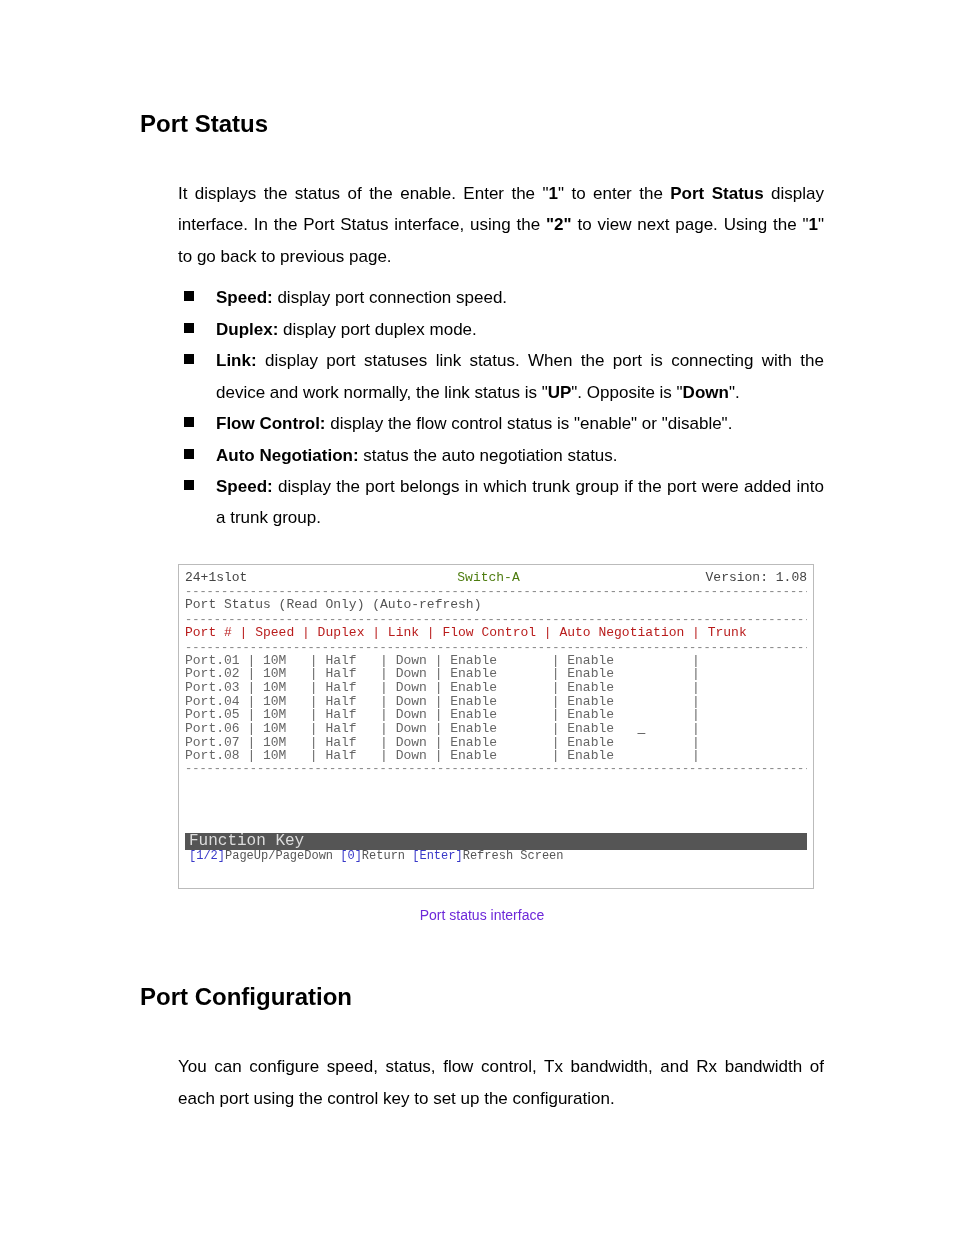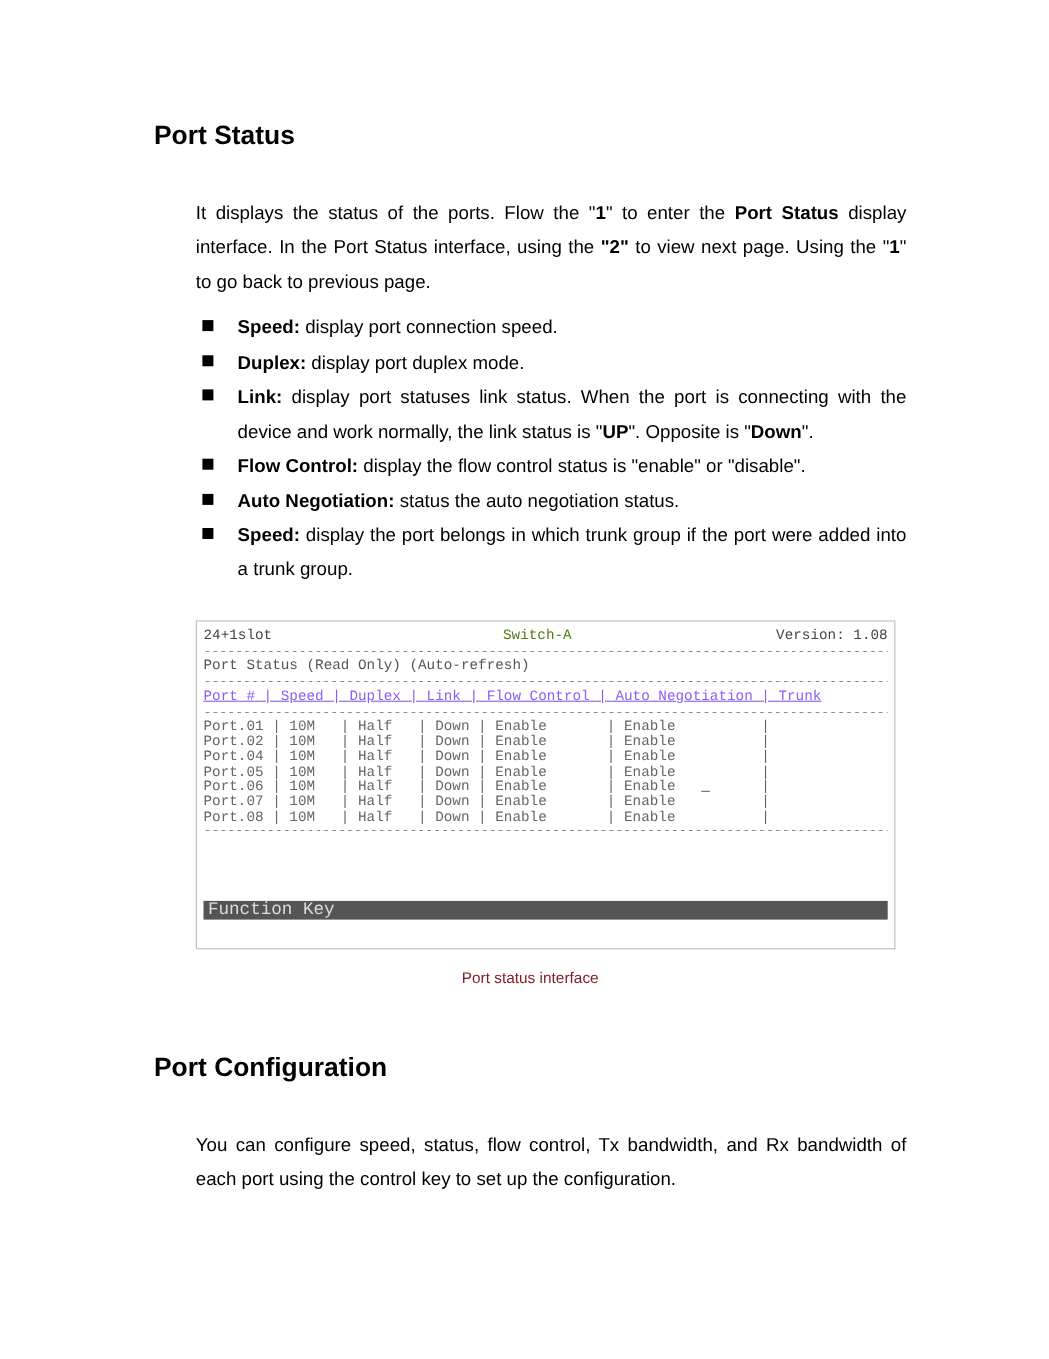--- a/index.html
+++ b/index.html
@@ -75,23 +75,22 @@
     overflow: hidden;
     font-size: 12px;
     height: 10px;
   }
   .term-sub {
     padding: 2px 0;
     color: #555;
   }
   .term-head {
     padding: 2px 0;
-    color: #8b5cf6;
+    color: #b91c1c;
     white-space: pre;
-    text-decoration: underline;
   }
   .term-rows { margin-top: 2px; }
   .term-row {
     white-space: pre;
     color: #666;
   }
   .term-funcbar {
     margin-top: 60px;
     background: #555;
     color: #ddd;
@@ -105,31 +104,31 @@
   }
   .term-funcline .k { color: #3838c8; }
   .cursor {
     font-weight: bold;
     color: #000;
   }
   .caption {
     text-align: center;
     font-size: 14px;
     margin: 18px 0 60px 0;
-    color: #7f1d1d;
+    color: #6d28d9;
   }
   .second-title { margin-top: 10px; }
 </style>
 </head>
 <body>
 
 <h2 class="section-title">Port Status</h2>
 
 <p class="body-text">
-  <span>It displays the status of the ports. Flow the "</span><span class="bold">1</span><span>" to enter the </span><span class="bold">Port Status</span><span> display interface. In the Port Status interface, using the </span><span class="bold">"2"</span><span> to view next page. Using the "</span><span class="bold">1</span><span>" to go back to previous page.</span>
+  <span>It displays the status of the enable. Enter the "</span><span class="bold">1</span><span>" to enter the </span><span class="bold">Port Status</span><span> display interface. In the Port Status interface, using the </span><span class="bold">"2"</span><span> to view next page. Using the "</span><span class="bold">1</span><span>" to go back to previous page.</span>
 </p>
 
 <ul class="square-list">
   <li>
     <span class="bold">Speed:</span><span> display port connection speed.</span>
   </li>
   <li>
     <span class="bold">Duplex:</span><span> display port duplex mode.</span>
   </li>
   <li>
@@ -153,28 +152,32 @@
     <span>Version: 1.08</span>
   </div>
   <div class="dashes">---------------------------------------------------------------------------------------------</div>
   <div class="term-sub">Port Status (Read Only) (Auto-refresh)</div>
   <div class="dashes">---------------------------------------------------------------------------------------------</div>
   <div class="term-head">Port # | Speed | Duplex | Link | Flow Control | Auto Negotiation | Trunk</div>
   <div class="dashes">---------------------------------------------------------------------------------------------</div>
   <div class="term-rows" id="term-rows">
       <div class="term-row">Port.01 | 10M   | Half   | Down | Enable       | Enable <span class="cursor"></span>         | </div>
       <div class="term-row">Port.02 | 10M   | Half   | Down | Enable       | Enable <span class="cursor"></span>         | </div>
+      <div class="term-row">Port.03 | 10M   | Half   | Down | Enable       | Enable <span class="cursor"></span>         | </div>
       <div class="term-row">Port.04 | 10M   | Half   | Down | Enable       | Enable <span class="cursor"></span>         | </div>
       <div class="term-row">Port.05 | 10M   | Half   | Down | Enable       | Enable <span class="cursor"></span>         | </div>
       <div class="term-row">Port.06 | 10M   | Half   | Down | Enable       | Enable <span class="cursor">  _</span>      | </div>
       <div class="term-row">Port.07 | 10M   | Half   | Down | Enable       | Enable <span class="cursor"></span>         | </div>
       <div class="term-row">Port.08 | 10M   | Half   | Down | Enable       | Enable <span class="cursor"></span>         | </div>
     </div>
   <div class="dashes">---------------------------------------------------------------------------------------------</div>
 
   <div class="term-funcbar"> Function Key </div>
+  <div class="term-funcline">
+    <span class="k">[1/2]</span><span>PageUp/PageDown </span><span class="k">[0]</span><span>Return </span><span class="k">[Enter]</span><span>Refresh Screen</span>
+  </div>
 </div>
 
 <div class="caption">Port status interface</div>
 
 <h2 class="section-title second-title">Port Configuration</h2>
 
 <p class="body-text">You can configure speed, status, flow control, Tx bandwidth, and Rx bandwidth of each port using the control key to set up the configuration.</p>
 
 </body></html>

